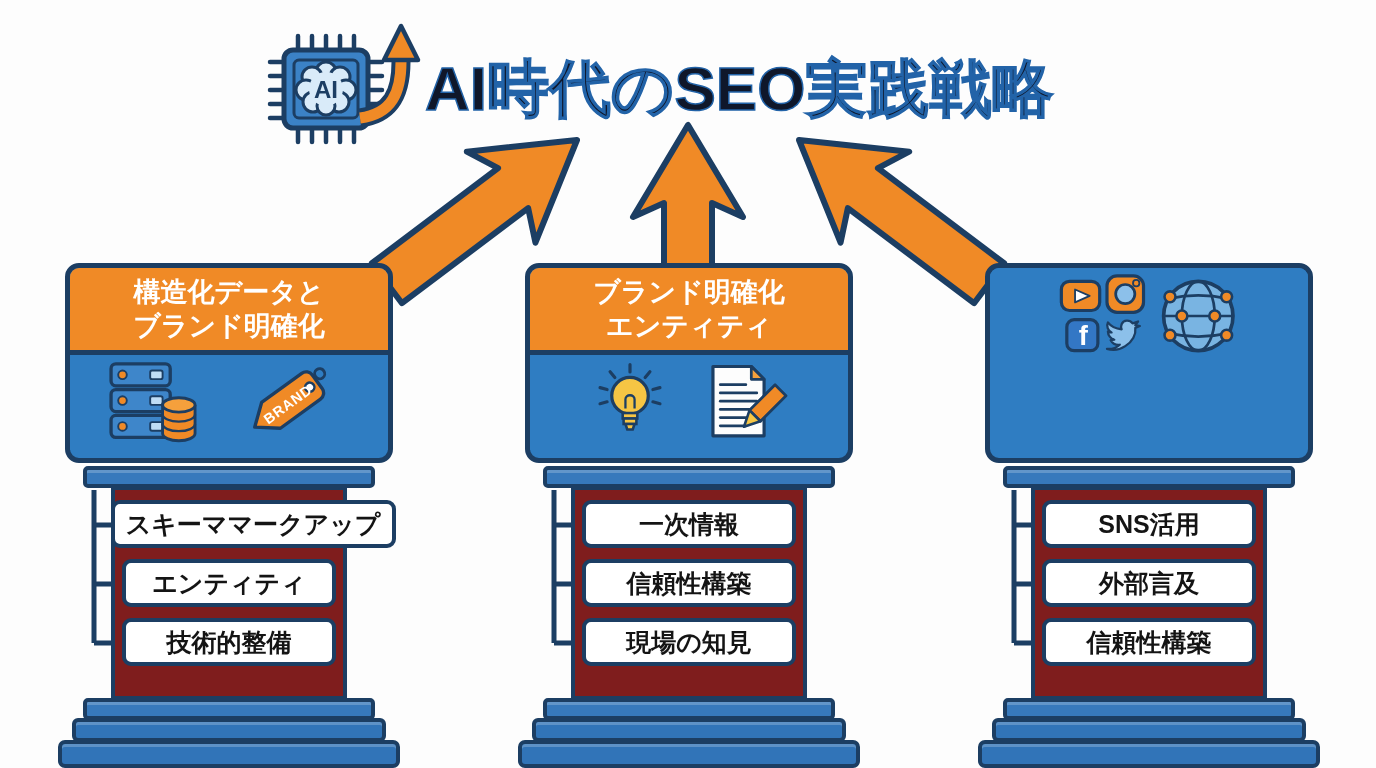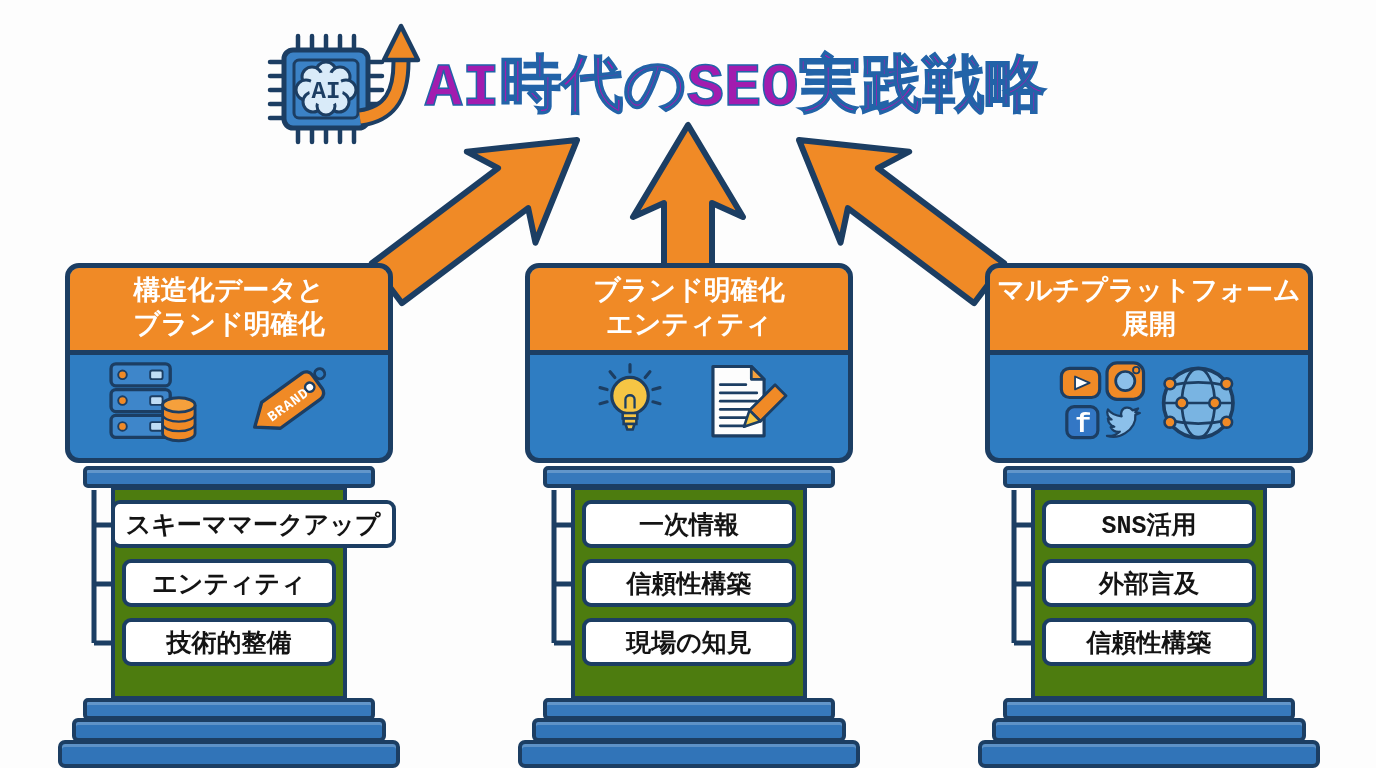--- a/index.html
+++ b/index.html
@@ -1,24 +1,24 @@
 <!DOCTYPE html>
 <html><head>
 <meta charset="utf-8">
 <style>
   html,body{margin:0;padding:0;background:#fff;}
   .stage{
     position:relative;width:1376px;height:768px;background:#FDFDFD;
-    font-family:Liberation Mono, monospace;overflow:hidden;
+    font-family:Liberation Sans, sans-serif;overflow:hidden;
   }
   svg{overflow:visible;display:block;}
   
   .title{
     position:absolute;left:425px;top:53px;width:700px;
-    font-size:62px;line-height:72px;font-weight:900;color:#a21caf;
+    font-size:62px;line-height:72px;font-weight:900;color:#0f172a;
     letter-spacing:0px;-webkit-text-stroke:1.5px #2263A8;white-space:nowrap;
   }
   
   .overlay{position:absolute;left:0;top:0;z-index:1;}
   
   .pillar{position:absolute;top:263px;width:350px;display:flex;flex-direction:column;align-items:center;z-index:2;}
   .p1{left:54px;} .p2{left:514px;} .p3{left:974px;}
   .p-header{
     width:318px;height:190px;border:5px solid #1C3E63;border-radius:14px;
     overflow:hidden;background:#2F7DC2;flex:none;
@@ -31,21 +31,21 @@
     color:#fff;font-size:27px;line-height:34px;font-weight:900;text-align:center;white-space:nowrap;
   }
   .p-header-blue{
     height:95px;background:#2F7DC2;display:flex;align-items:center;justify-content:center;gap:22px;
   }
   .p-capital{
     width:284px;height:14px;background:#3779BC;border:4px solid #1C3E63;border-radius:5px;
     margin-top:3px;flex:none;box-shadow:inset 0 3px 0 rgba(255,255,255,.22);
   }
   .p-shaft{
-    width:228px;height:196px;background:#4d7c0f;border:4px solid #1C3E63;
+    width:228px;height:196px;background:#7f1d1d;border:4px solid #1C3E63;
     margin-top:-2px;flex:none;display:flex;flex-direction:column;align-items:center;padding-top:10px;box-sizing:content-box;
   }
   .p-capital.bottom{margin-top:-2px;}
   .p-base1{
     width:306px;height:16px;background:#3174B8;border:4px solid #1C3E63;border-radius:6px;
     margin-top:-2px;flex:none;box-shadow:inset 0 3px 0 rgba(255,255,255,.22);
   }
   .p-base2{
     width:334px;height:20px;background:#3174B8;border:4px solid #1C3E63;border-radius:7px;
     margin-top:-2px;flex:none;box-shadow:inset 0 3px 0 rgba(255,255,255,.22);
@@ -219,24 +219,20 @@
       <div class="p-item">信頼性構築</div>
       <div class="p-item">現場の知見</div>
     </div>
     <div class="p-capital bottom"></div>
     <div class="p-base1"></div>
     <div class="p-base2"></div>
   </div>
 
   <div class="pillar p3">
     <div class="p-header">
-      <div class="p-header-orange">
-        <span>マルチプラットフォーム</span>
-        <span>展開</span>
-      </div>
       <div class="p-header-blue">
         <svg width="200" height="84" viewBox="0 0 196 92">
 
           <g>
             <rect x="2" y="8" width="42" height="32" rx="9" fill="#F08A26" stroke="#1C3E63" stroke-width="3.5"></rect>
             <polygon points="17,17 33,24 17,31" fill="#fff" stroke="#1C3E63" stroke-width="2" stroke-linejoin="round"></polygon>
           </g>
 
           <g>
             <rect x="52" y="2" width="40" height="40" rx="11" fill="#F08A26" stroke="#1C3E63" stroke-width="3.5"></rect>

